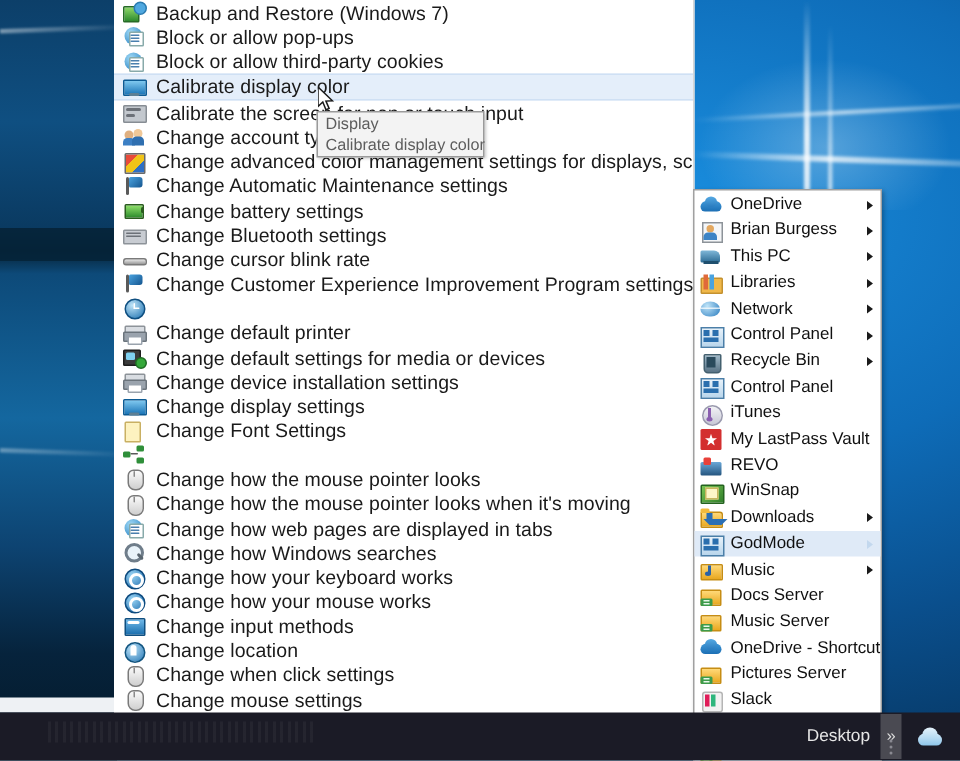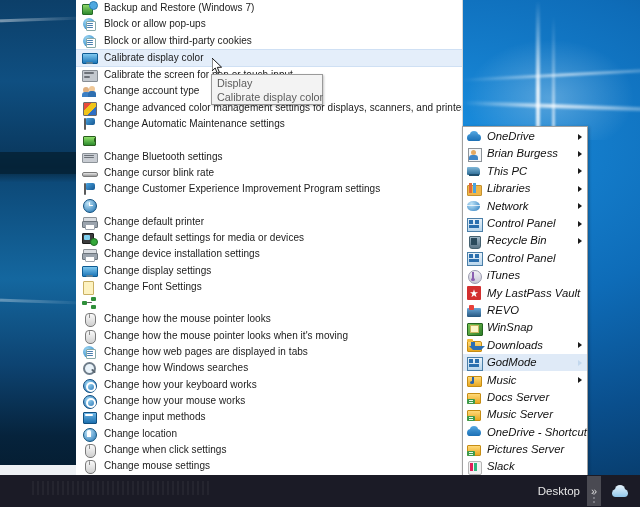--- a/index.html
+++ b/index.html
@@ -64,21 +64,21 @@
     position:absolute;left:76px;top:0;width:386px;height:490px;
     background:#ffffff;overflow:hidden;
     border-right:1px solid #d6d6d6;
   }
   .list{position:absolute;left:0;top:0;right:0;}
   .row{
     height:16.3px;display:flex;align-items:center;
     padding-left:6px;box-sizing:border-box;white-space:nowrap;
   }
   .row .label{
-    font-size:10px;color:#1a1a1a;line-height:1;
+    font-size:13px;color:#1a1a1a;line-height:1;
     letter-spacing:.05px;
   }
   .row .ico{
     width:15px;height:14px;margin-right:7px;flex:0 0 15px;
     position:relative;display:inline-block;
   }
   .row.selected{
     background:#e4eefa;
     border-top:1px solid #cfe0f4;border-bottom:1px solid #cfe0f4;
     height:18px;
@@ -166,21 +166,21 @@
   
   #context-menu{
     position:absolute;left:462px;top:126px;width:126px;
     background:#ffffff;border:1px solid #a0a0a0;
     box-shadow:1px 1px 3px rgba(0,0,0,.28);
     padding:1px 0 1px 0;box-sizing:border-box;
   }
   .mi{
     height:17.4px;display:flex;align-items:center;
     padding-left:4px;padding-right:4px;box-sizing:border-box;
-    white-space:nowrap;position:relative;font-style:italic;
+    white-space:nowrap;position:relative;
   }
   .mi .mico{width:14px;height:14px;margin-right:6px;flex:0 0 14px;position:relative;}
   .mi .mlabel{font-size:11.3px;color:#101010;line-height:1;}
   .mi .arrow{
     position:absolute;right:5px;top:50%;transform:translateY(-50%);
     width:0;height:0;border-top:3.5px solid transparent;border-bottom:3.5px solid transparent;
     border-left:4.5px solid #1a1a1a;
   }
   .mi.selected{background:#dfeaf7;}
   .mi.selected .arrow{border-left-color:#c3d8ee;}
@@ -357,20 +357,21 @@
           <span class="g g1"></span>
           <span class="g g2"></span>
         </span>
         <span class="label">Change Automatic Maintenance settings</span>
       </div>
       <div class="row">
         <span class="ico ic-battery">
           <span class="g g1"></span>
           <span class="g g2"></span>
         </span>
+        <span class="label">Change battery settings</span>
       </div>
       <div class="row">
         <span class="ico ic-bluetooth">
           <span class="g g1"></span>
           <span class="g g2"></span>
         </span>
         <span class="label">Change Bluetooth settings</span>
       </div>
       <div class="row">
         <span class="ico ic-cursor">

